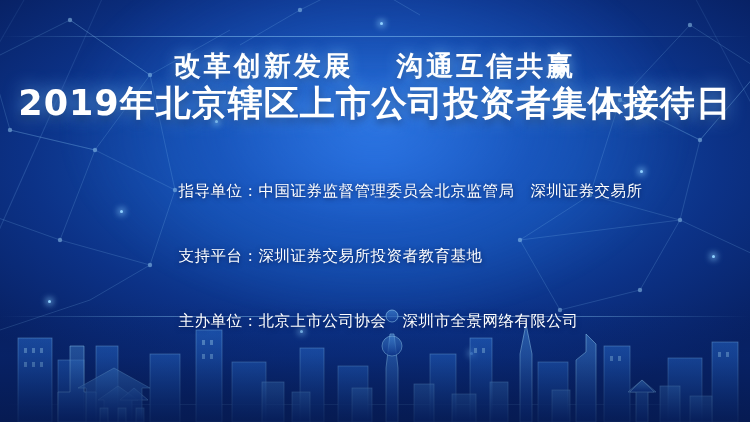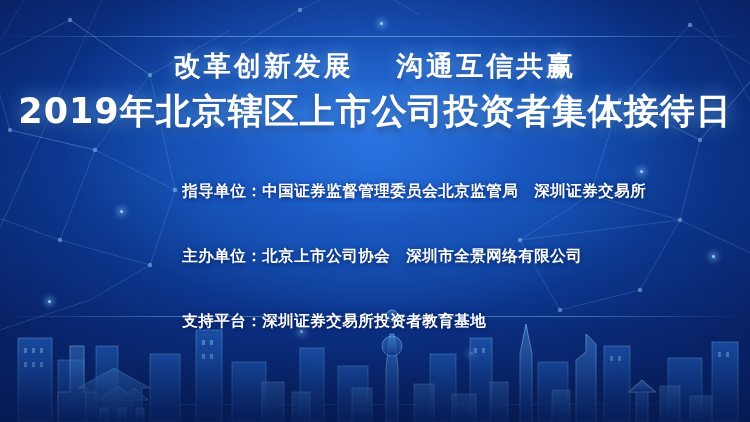--- a/index.html
+++ b/index.html
@@ -86,21 +86,21 @@
     font-weight: 700;
     letter-spacing: 3px;
     color: #ffffff;
     text-shadow: 0 0 14px rgba(120,190,255,0.85), 0 2px 6px rgba(0,20,70,0.6);
     white-space: pre;
   }
 
   .main-title {
     position: absolute;
     left: 0; right: 0;
-    top: 88px;
+    top: 80px;
     font-family: "DejaVu Sans", "Liberation Sans", sans-serif;
     font-size: 35px;
     font-weight: 700;
     letter-spacing: 1px;
     color: #ffffff;
     text-shadow: 0 0 18px rgba(110,185,255,0.9), 0 3px 8px rgba(0,18,64,0.75);
   }
 
   .credits {
     position: absolute;
@@ -113,21 +113,20 @@
   }
   .credit-line {
     font-family: "DejaVu Sans", "Liberation Sans", sans-serif;
     font-size: 15.5px;
     color: #ffffff;
     letter-spacing: 0.5px;
     text-shadow: 0 1px 5px rgba(0,20,70,0.8);
     white-space: pre;
     width: 480px;
     text-align: left;
-    font-weight: bold;
   }
   .credit-label { display: inline-block; }
 </style>
 </head>
 <body>
 
 <div id="poster">
 
   <div class="bg-layer glow-center"></div>
 
@@ -288,21 +287,21 @@
 
   <div class="content">
     <div class="slogan">改革创新发展　 沟通互信共赢</div>
     <div class="main-title">2019年北京辖区上市公司投资者集体接待日</div>
 
     <div class="credits">
       <div class="credit-line">
         <span class="credit-label">指导单位：</span><span>中国证券监督管理委员会北京监管局　深圳证券交易所</span>
       </div>
       <div class="credit-line">
+        <span class="credit-label">支持平台：</span><span>深圳证券交易所投资者教育基地</span>
+      </div>
+      <div class="credit-line">
         <span class="credit-label">主办单位：</span><span>北京上市公司协会　深圳市全景网络有限公司</span>
       </div>
-      <div class="credit-line">
-        <span class="credit-label">支持平台：</span><span>深圳证券交易所投资者教育基地</span>
-      </div>
 
     </div>
   </div>
 </div>
 
 </body></html>

